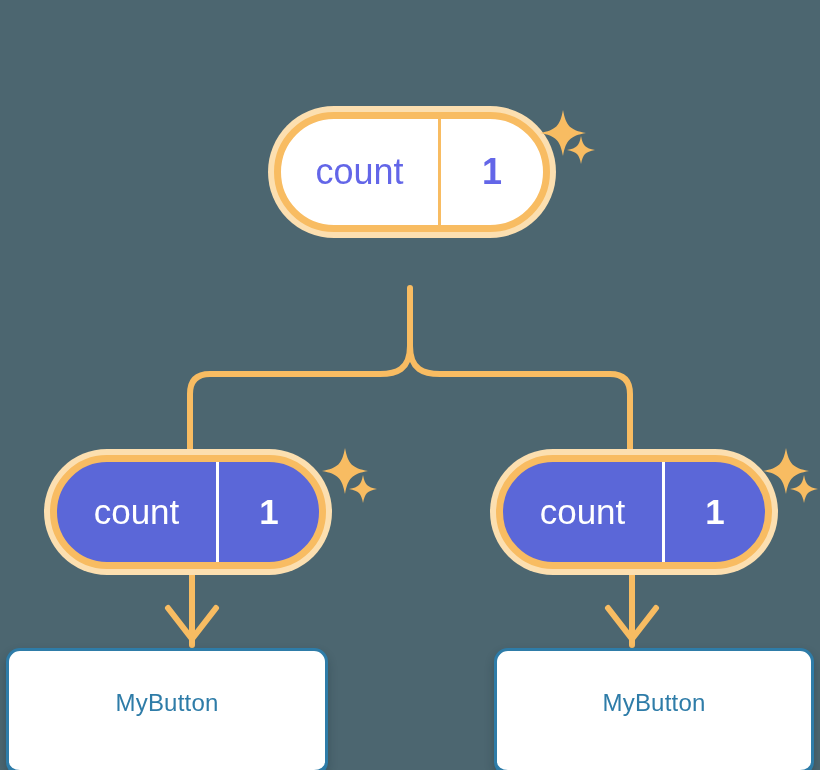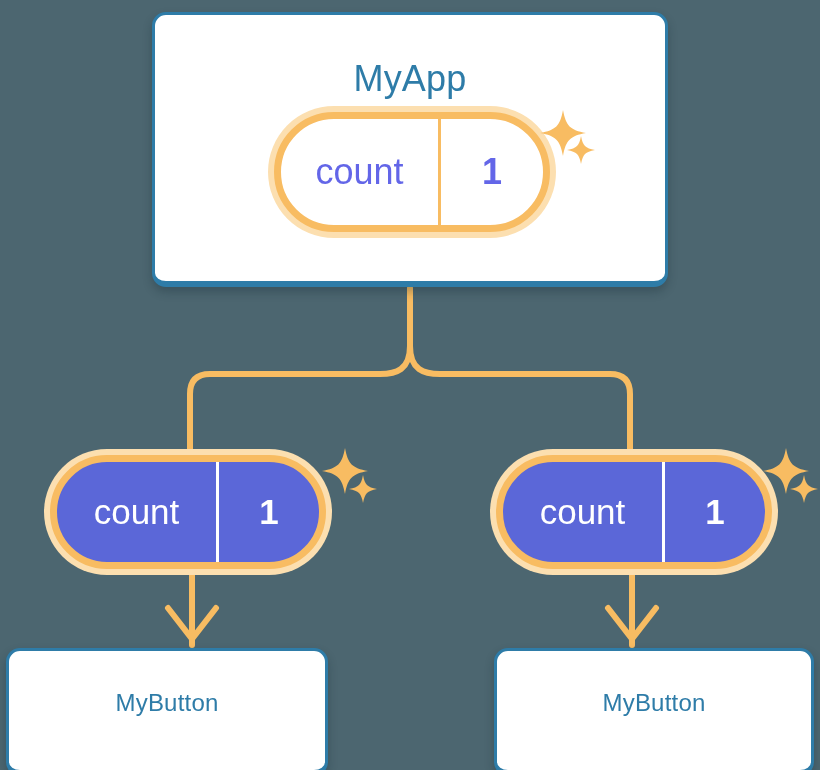--- a/index.html
+++ b/index.html
@@ -109,23 +109,20 @@
                Q630,374 630,394 L630,449"></path>
 
       <path d="M192,575 L192,645"></path>
       <path d="M632,575 L632,645"></path>
 
       <path d="M168,608 L192,639 L216,608"></path>
       <path d="M608,608 L632,639 L656,608"></path>
     </g>
   </svg>
 
-  <div class="card" id="app-card">
-    <div class="card-title" id="app-title">MyApp</div>
-  </div>
 
   <div class="pill pill-light" id="app-pill">
     <div class="pill-inner">
       <div class="pill-key">count</div>
       <div class="pill-val">1</div>
     </div>
   </div>
 
   <div class="pill pill-dark state-pill" id="pill-left">
     <div class="pill-inner">

